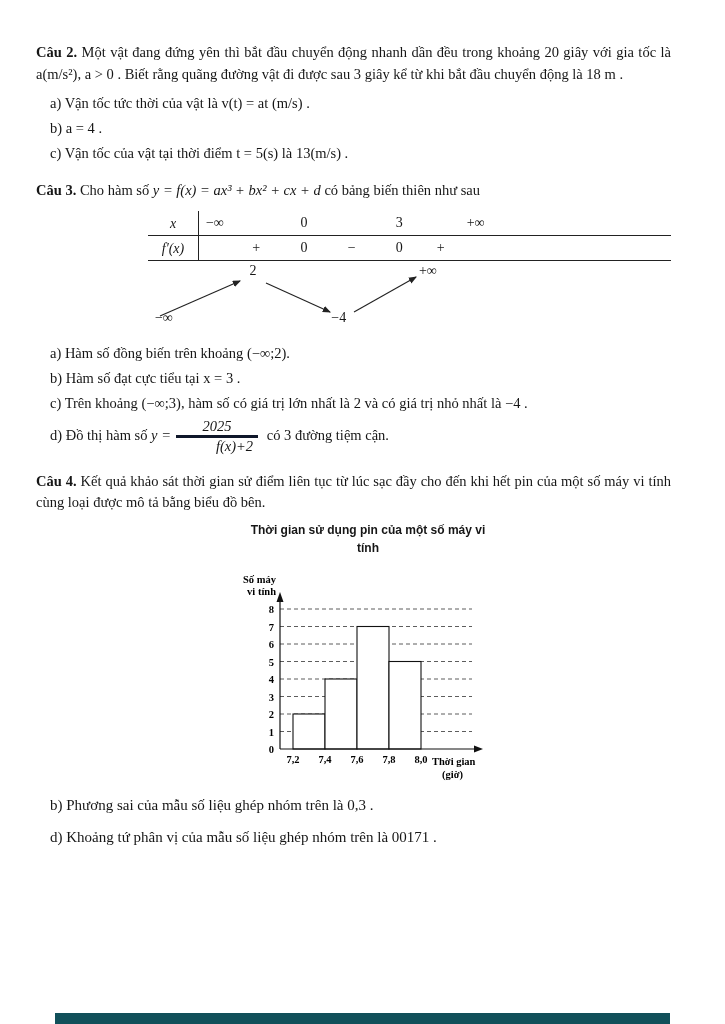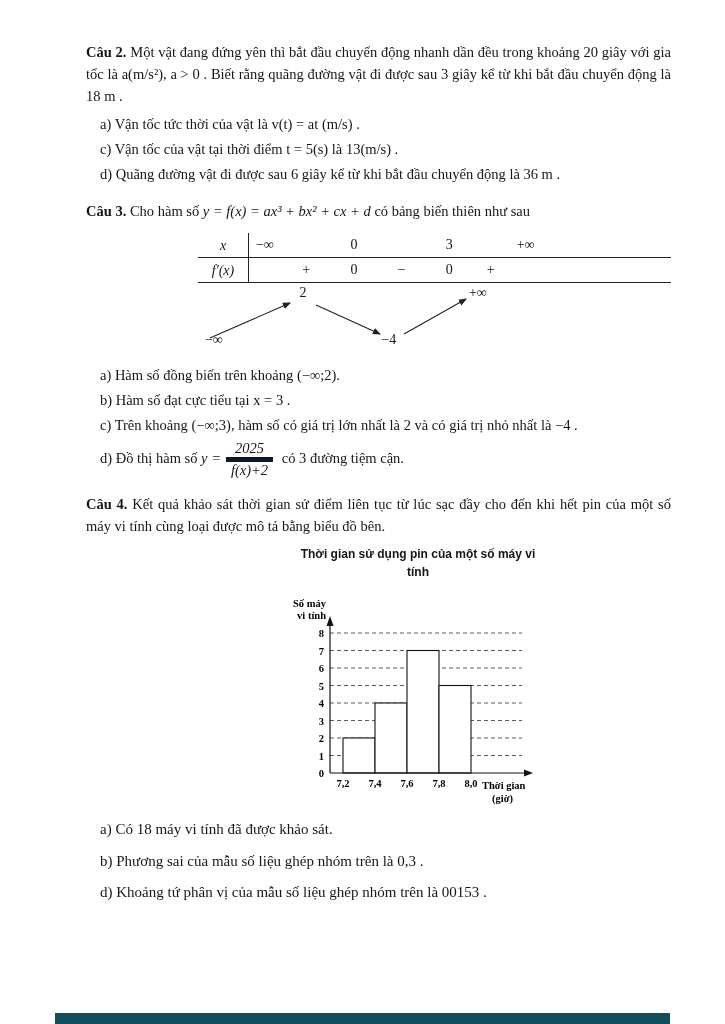--- a/index.html
+++ b/index.html
@@ -1,20 +1,20 @@
 <!DOCTYPE html>
 <html><head>
 <meta charset="utf-8">
 <style>
   html,body{margin:0;padding:0;background:#fff;}
   body{
     width:725px;height:1024px;position:relative;overflow:hidden;
     font-family:"Liberation Serif", serif;color:#161616;
   }
-  .page{padding:42px 54px 0 86px;font-size:14.5px;line-height:1.5;}
+  .page{padding:42px 54px 0 36px;font-size:14.5px;line-height:1.5;}
   .q{margin:0 0 7px 0;text-align:justify;}
   .q b{font-weight:bold;}
   .mi{font-style:italic;}
   .opts{margin:0 0 16px 14px;}
   .opt{margin:4px 0;line-height:1.45;}
   .opts4 .opt{margin:10px 0;font-size:15px;}
 
   
   .bbt{margin:10px 0 16px 112px;font-size:14px;}
   .bbt .row{display:flex;}
@@ -26,22 +26,22 @@
   .bbt .vals{position:relative;width:318px;height:24px;}
   .bbt .r3 .vals{height:66px;}
   .bbt .vals span{position:absolute;transform:translateX(-50%);white-space:nowrap;}
   .vx0{left:5%;top:1px}.vx1{left:33%;top:1px}.vx2{left:63%;top:1px}.vx3{left:87%;top:1px}
   .vp0{left:18%;top:1px}.vp1{left:33%;top:1px}.vp2{left:48%;top:1px}.vp3{left:63%;top:1px}.vp4{left:76%;top:1px}
   .f2{left:33%;top:-1px}.finf{left:88%;top:-1px}.fminf{left:5%;bottom:-1px}.fm4{left:60%;bottom:-1px}
   .arrows{position:absolute;left:0;top:0;width:100%;height:100%;}
 
   
   .frac{display:inline-block;vertical-align:middle;text-align:center;margin:0 5px;font-style:italic;line-height:1.15;}
-  .frac .num{display:block;padding:0 5px;border-bottom:5px solid #0f172a;font-style:italic;}
-  .frac .den{display:block;padding:0 5px;}
+  .frac .num{display:block;padding:0 5px;border-bottom:3px solid #0f172a;font-style:italic;}
+  .frac .den{display:block;padding:0 5px;margin-left:35px;}
 
   
   .chart{margin:6px 0 12px 198px;width:262px;}
   .chart-title{
     font-family:"Liberation Sans", sans-serif;
     font-weight:bold;font-size:12px;text-align:center;margin:0 0 2px 6px;
   }
   .chart svg{display:block;}
   .chart svg text{font-family:"Liberation Serif", serif;}
 
@@ -51,22 +51,22 @@
   }
 </style>
 </head>
 <body>
 
 <div class="page">
 
   <p class="q"><b>Câu 2.</b> <span>Một vật đang đứng yên thì bắt đầu chuyển động nhanh dần đều trong khoảng 20 giây với gia tốc là a(m/s²), a &gt; 0 . Biết rằng quãng đường vật đi được sau 3 giây kể từ khi bắt đầu chuyển động là 18 m .</span></p>
   <div class="opts">
     <div class="opt">a) Vận tốc tức thời của vật là v(t) = at (m/s) .</div>
+    <div class="opt">b) a = 4 .</div>
     <div class="opt">c) Vận tốc của vật tại thời điểm t = 5(s) là 13(m/s) .</div>
-    <div class="opt">d) Quãng đường vật đi được sau 6 giây kể từ khi bắt đầu chuyển động là 36 m .</div>
   </div>
 
   <p class="q"><b>Câu 3.</b> <span>Cho hàm số </span><span class="mi">y = f(x) = ax³ + bx² + cx + d</span><span> có bảng biến thiên như sau</span></p>
 
   <div class="bbt">
     <div class="row r1">
       <div class="lab">x</div>
       <div class="vals">
         <span class="vx0">−∞</span>
         <span class="vx1">0</span>
@@ -149,20 +149,19 @@
         <text x="155" y="204" text-anchor="middle" font-size="10.5" font-weight="bold">7,8</text>
         <text x="187" y="204" text-anchor="middle" font-size="10.5" font-weight="bold">8,0</text>
         <text x="42" y="24" text-anchor="end" font-size="10.5" font-weight="bold">Số máy</text>
         <text x="42" y="36" text-anchor="end" font-size="10.5" font-weight="bold">vi tính</text>
         <text x="198" y="206" font-size="10.5" font-weight="bold">Thời gian</text>
         <text x="208" y="219" font-size="10.5" font-weight="bold">(giờ)</text>
       </svg>
   </div>
 
   <div class="opts opts4">
-    <div class="opt">a) Có 18 máy vi tính đã được khảo sát.</div>
     <div class="opt">b) Phương sai của mẫu số liệu ghép nhóm trên là 0,3 .</div>
-    <div class="opt">d) Khoảng tứ phân vị của mẫu số liệu ghép nhóm trên là 00153 .</div>
+    <div class="opt">d) Khoảng tứ phân vị của mẫu số liệu ghép nhóm trên là 00171 .</div>
   </div>
 
 </div>
 
 <div class="footer-bar"></div>
 
 </body></html>

